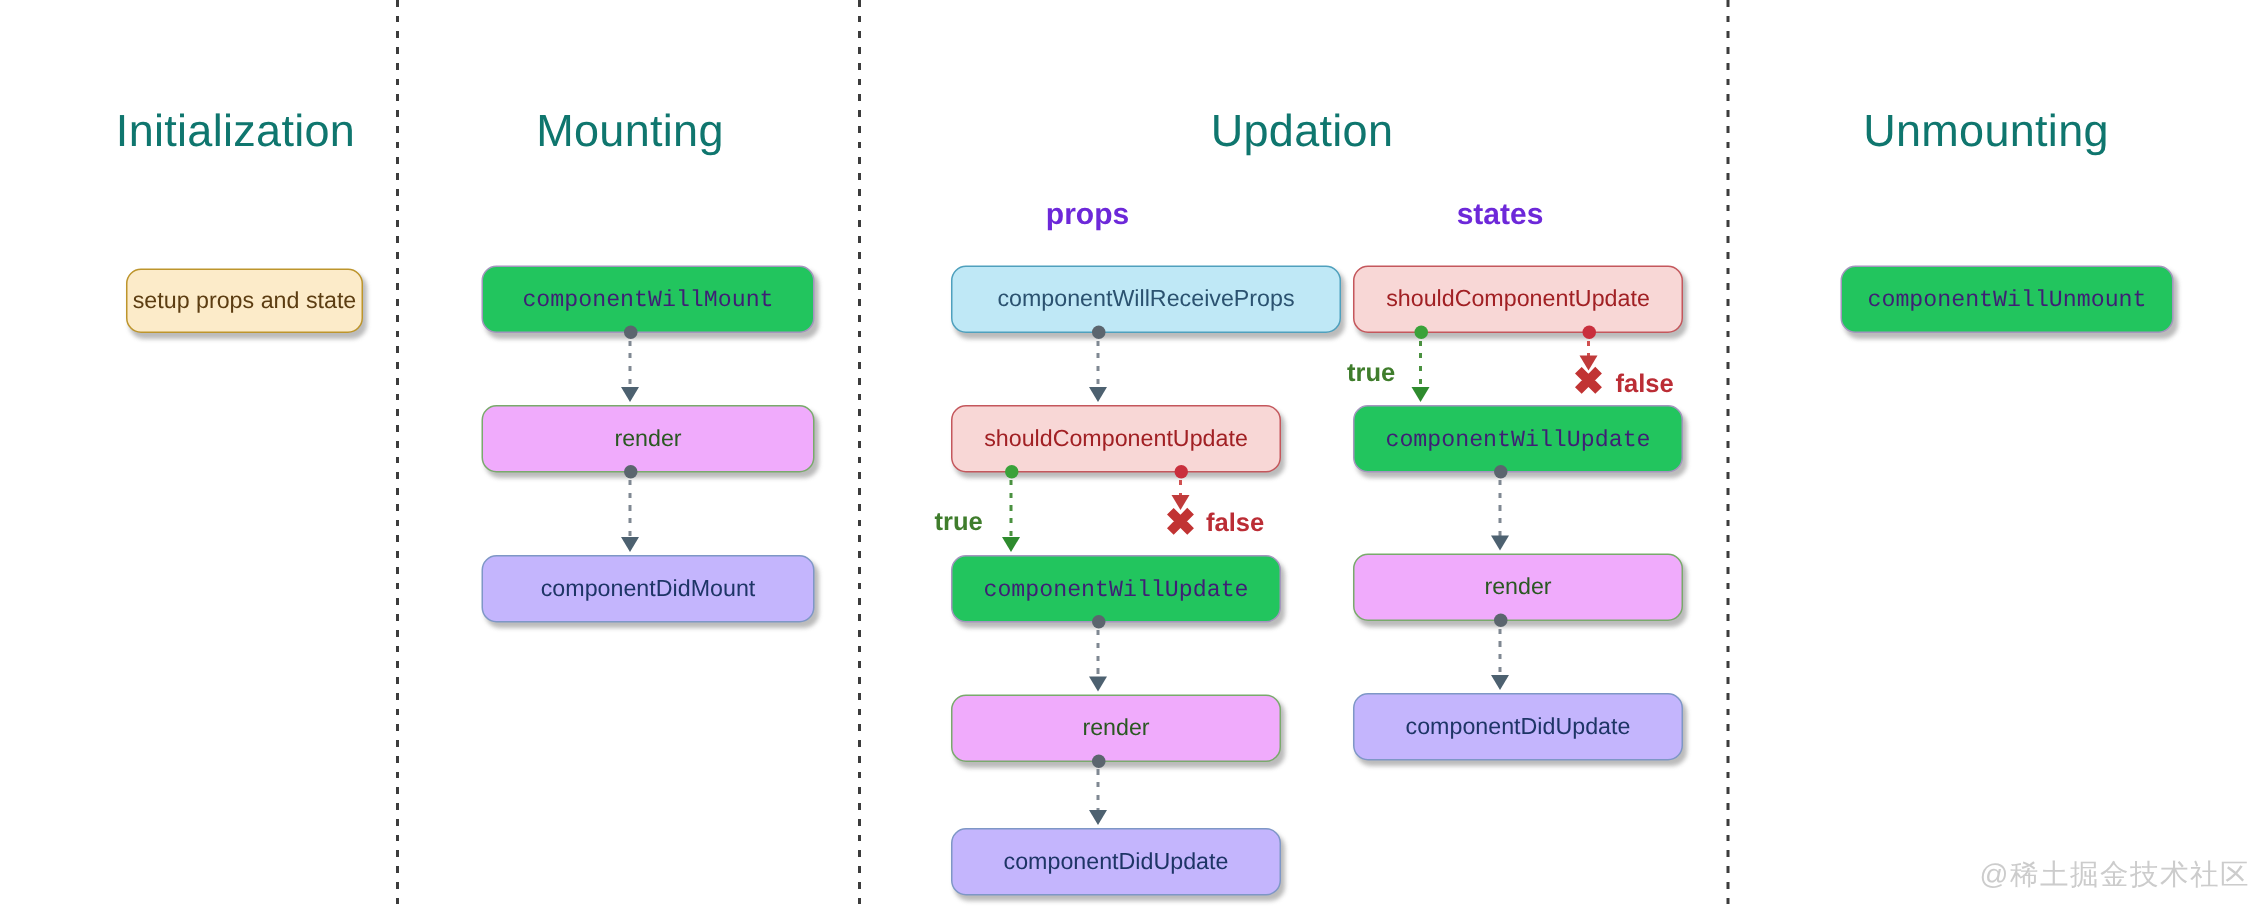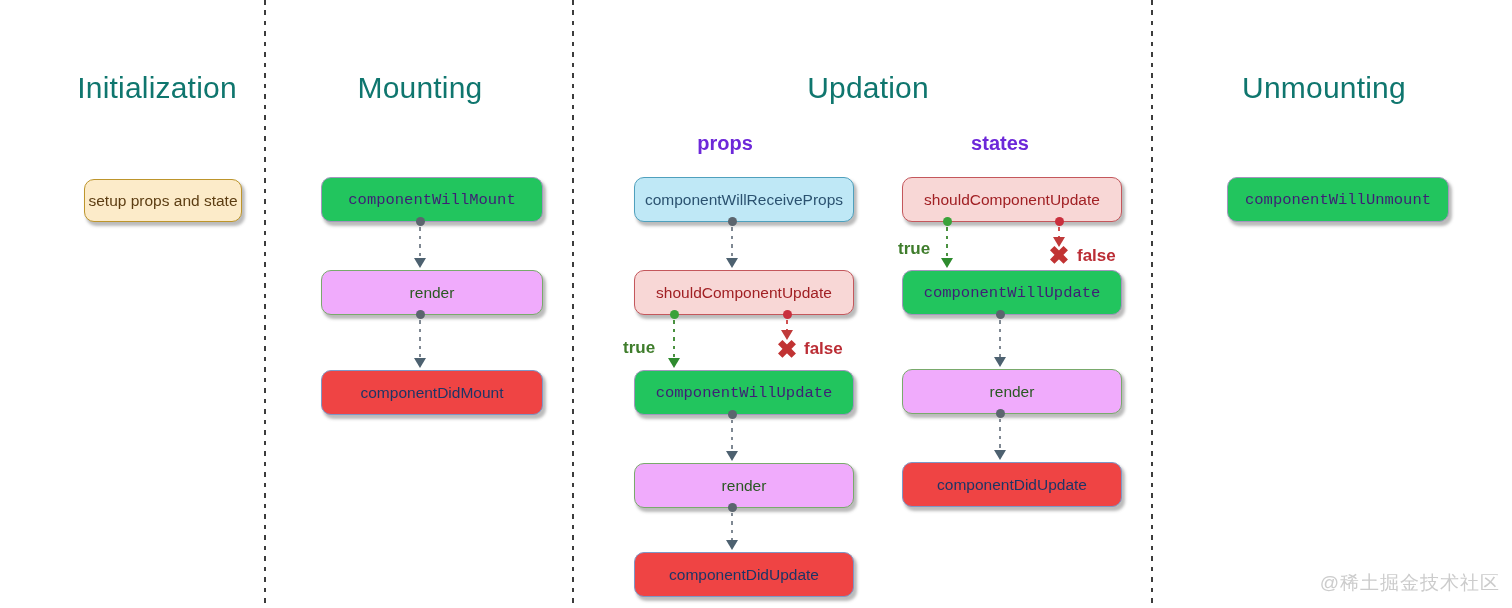--- a/index.html
+++ b/index.html
@@ -28,21 +28,21 @@
     position:absolute;
     display:flex; align-items:center; justify-content:center;
     border-radius:10px; border:1.6px solid;
     font-size:15.5px; font-weight:400; white-space:nowrap;
     box-shadow:2.5px 3.5px 3px rgba(105,105,105,0.45);
     margin-left:12px;
   }
   .node.yellow { background:#fcebc9; border-color:#bd952c; color:#5c3d12; }
   .node.purple { background:#22c55e; border-color:#a495be; color:#3f1f75;font-family:Liberation Mono, monospace; }
   .node.green  { background:#f0abfc; border-color:#79aa6c; color:#2a5822; }
-  .node.blue   { background:#ef4444; border-color:#7e97c6; color:#1e3566; }
+  .node.blue   { background:#c4b5fd; border-color:#7e97c6; color:#1e3566; }
   .node.cyan   { background:#bfe8f6; border-color:#4fa0bd; color:#2b5270; }
   .node.red    { background:#f8d7d6; border-color:#c4575c; color:#a12024; }
 
   .flow {
     position:absolute; width:14px;
     transform:translateX(-50%);
     display:flex; flex-direction:column; align-items:center;
   }
   .flow .dot  { width:9px; height:9px; border-radius:50%; margin-top:-5px; flex:0 0 auto; }
   .flow .dash { width:2px; flex:1 1 auto;
@@ -101,21 +101,21 @@
       <span class="dot"></span>
       <span class="dash"></span>
       <span class="head"></span>
     </div>
   <div class="flow gray" style="left:420px; top:315px; height:53px">
       <span class="dot"></span>
       <span class="dash"></span>
       <span class="head"></span>
     </div>
 
-  <div class="node cyan" style="left:622px; top:177px; width:220px; height:45px">componentWillReceiveProps</div>
+  <div class="node cyan" style="left:622px; top:177px; width:260px; height:45px">componentWillReceiveProps</div>
   <div class="node red" style="left:622px; top:270px; width:220px; height:45px">shouldComponentUpdate</div>
   <div class="node purple" style="left:622px; top:370px; width:220px; height:45px">componentWillUpdate</div>
   <div class="node green" style="left:622px; top:463px; width:220px; height:45px">render</div>
   <div class="node blue" style="left:622px; top:552px; width:220px; height:45px">componentDidUpdate</div>
 
   <div class="flow gray" style="left:732px; top:222px; height:46px">
       <span class="dot"></span>
       <span class="dash"></span>
       <span class="head"></span>
     </div>

